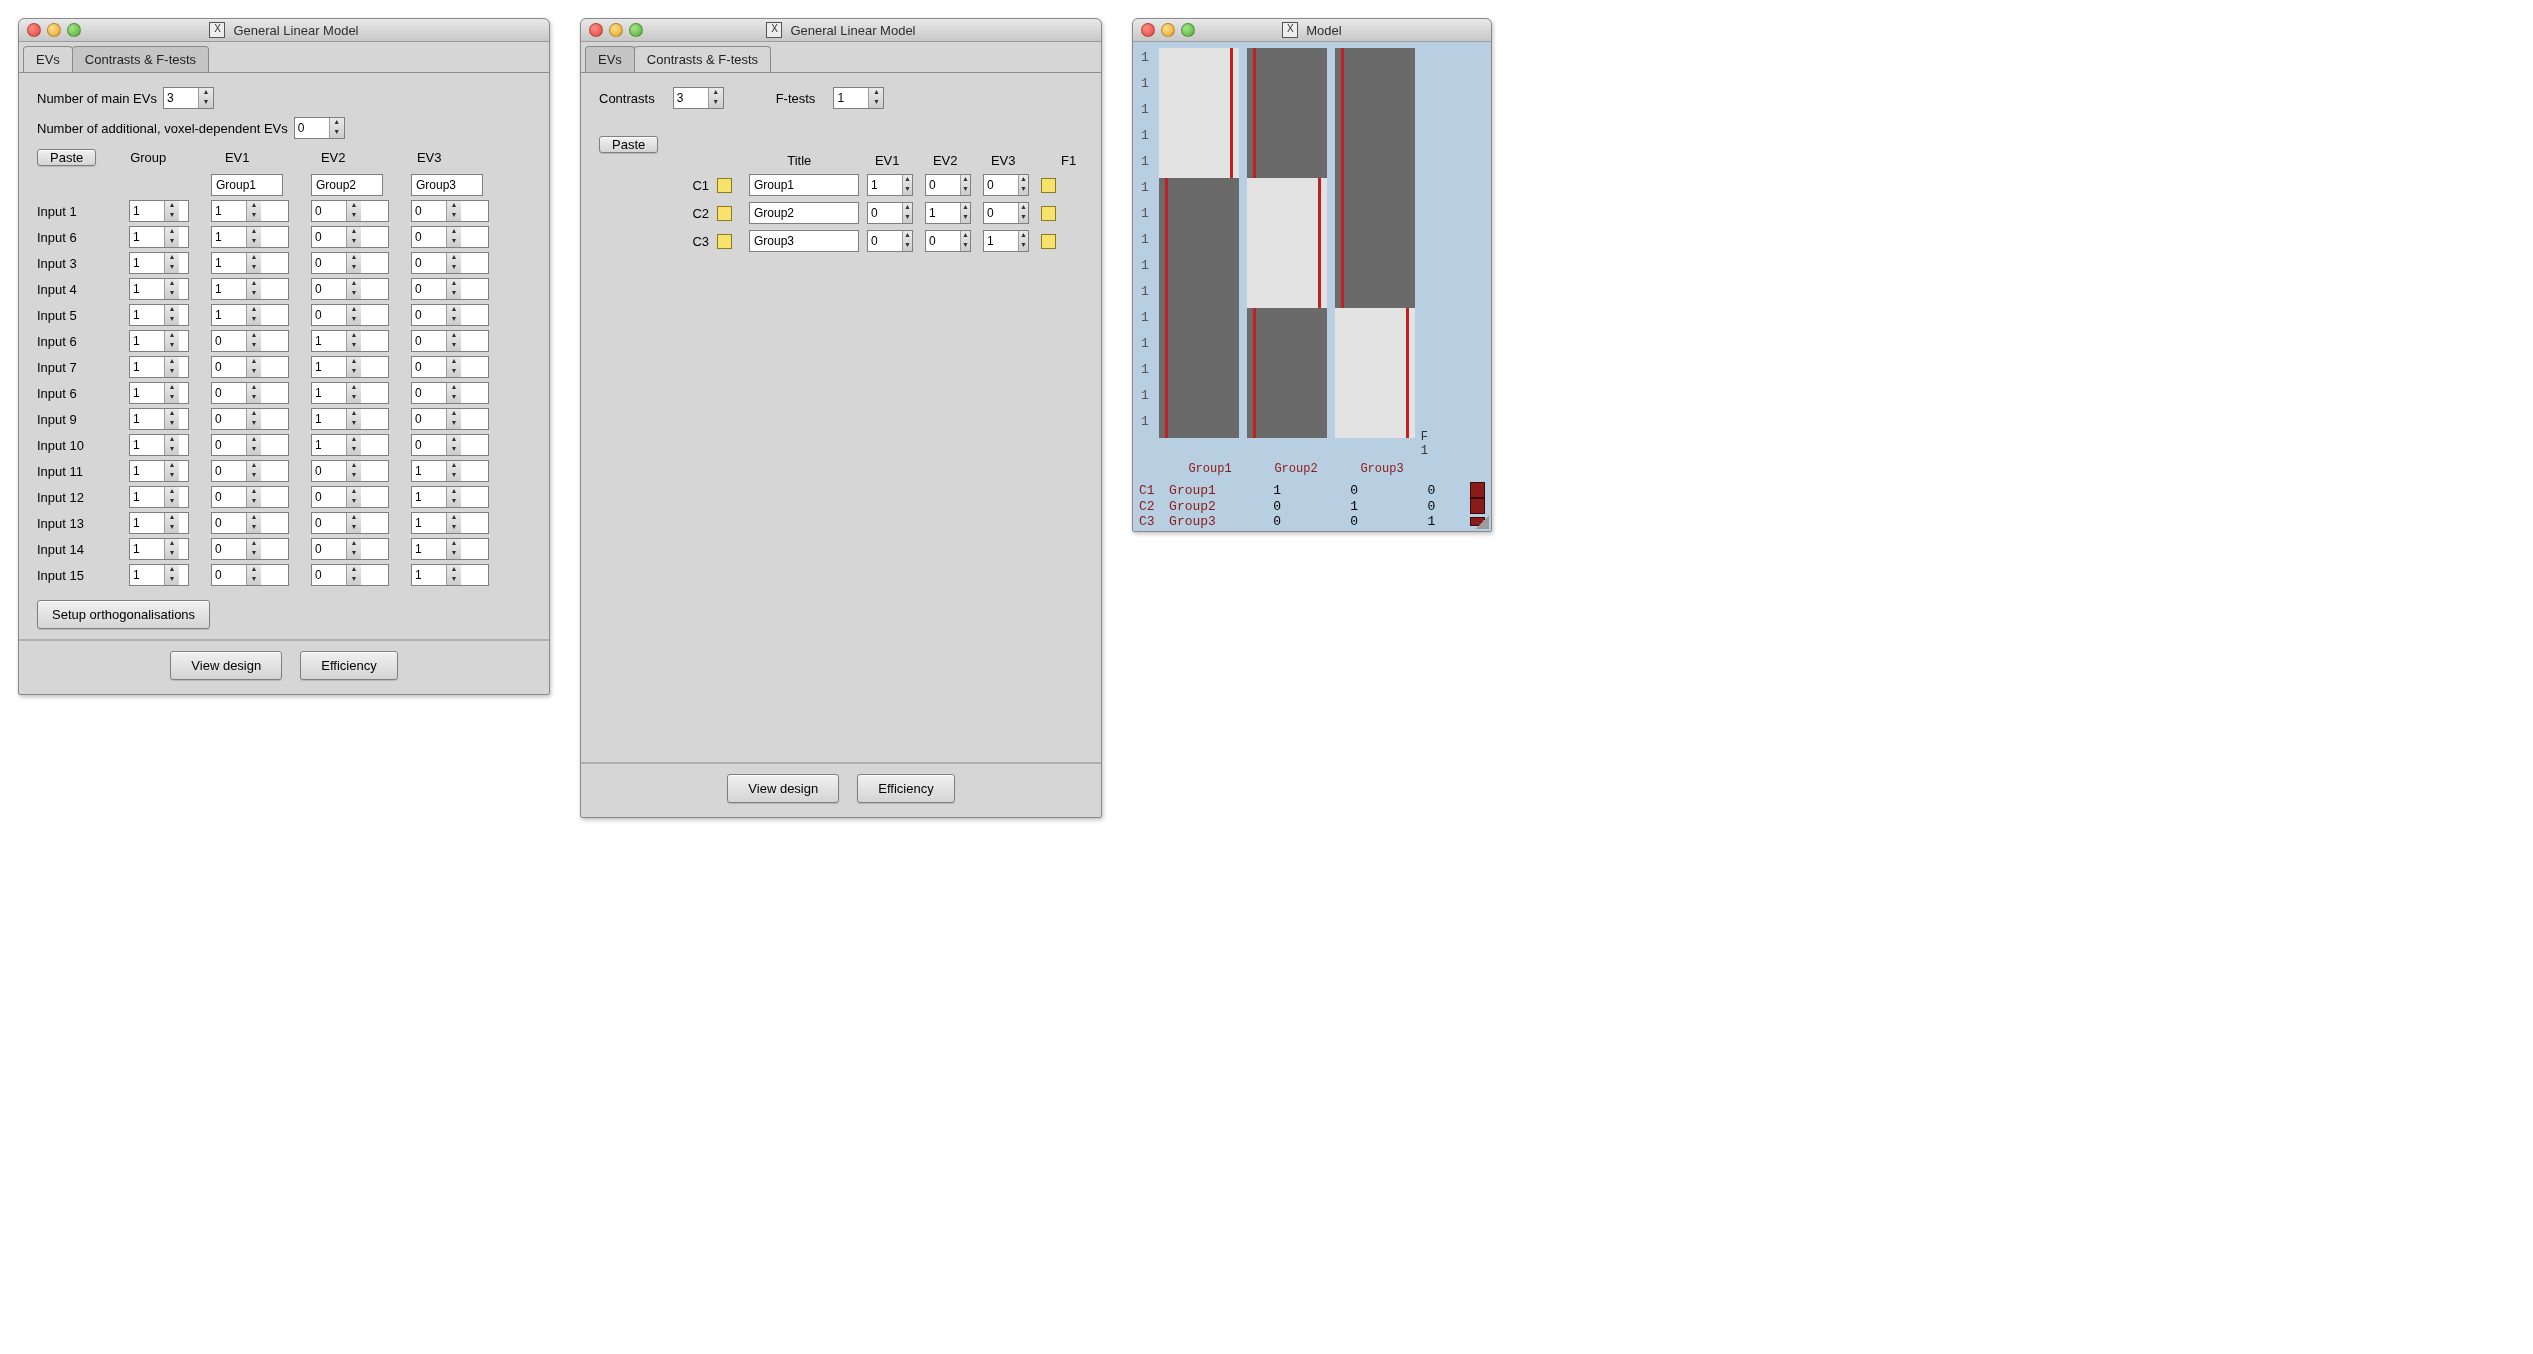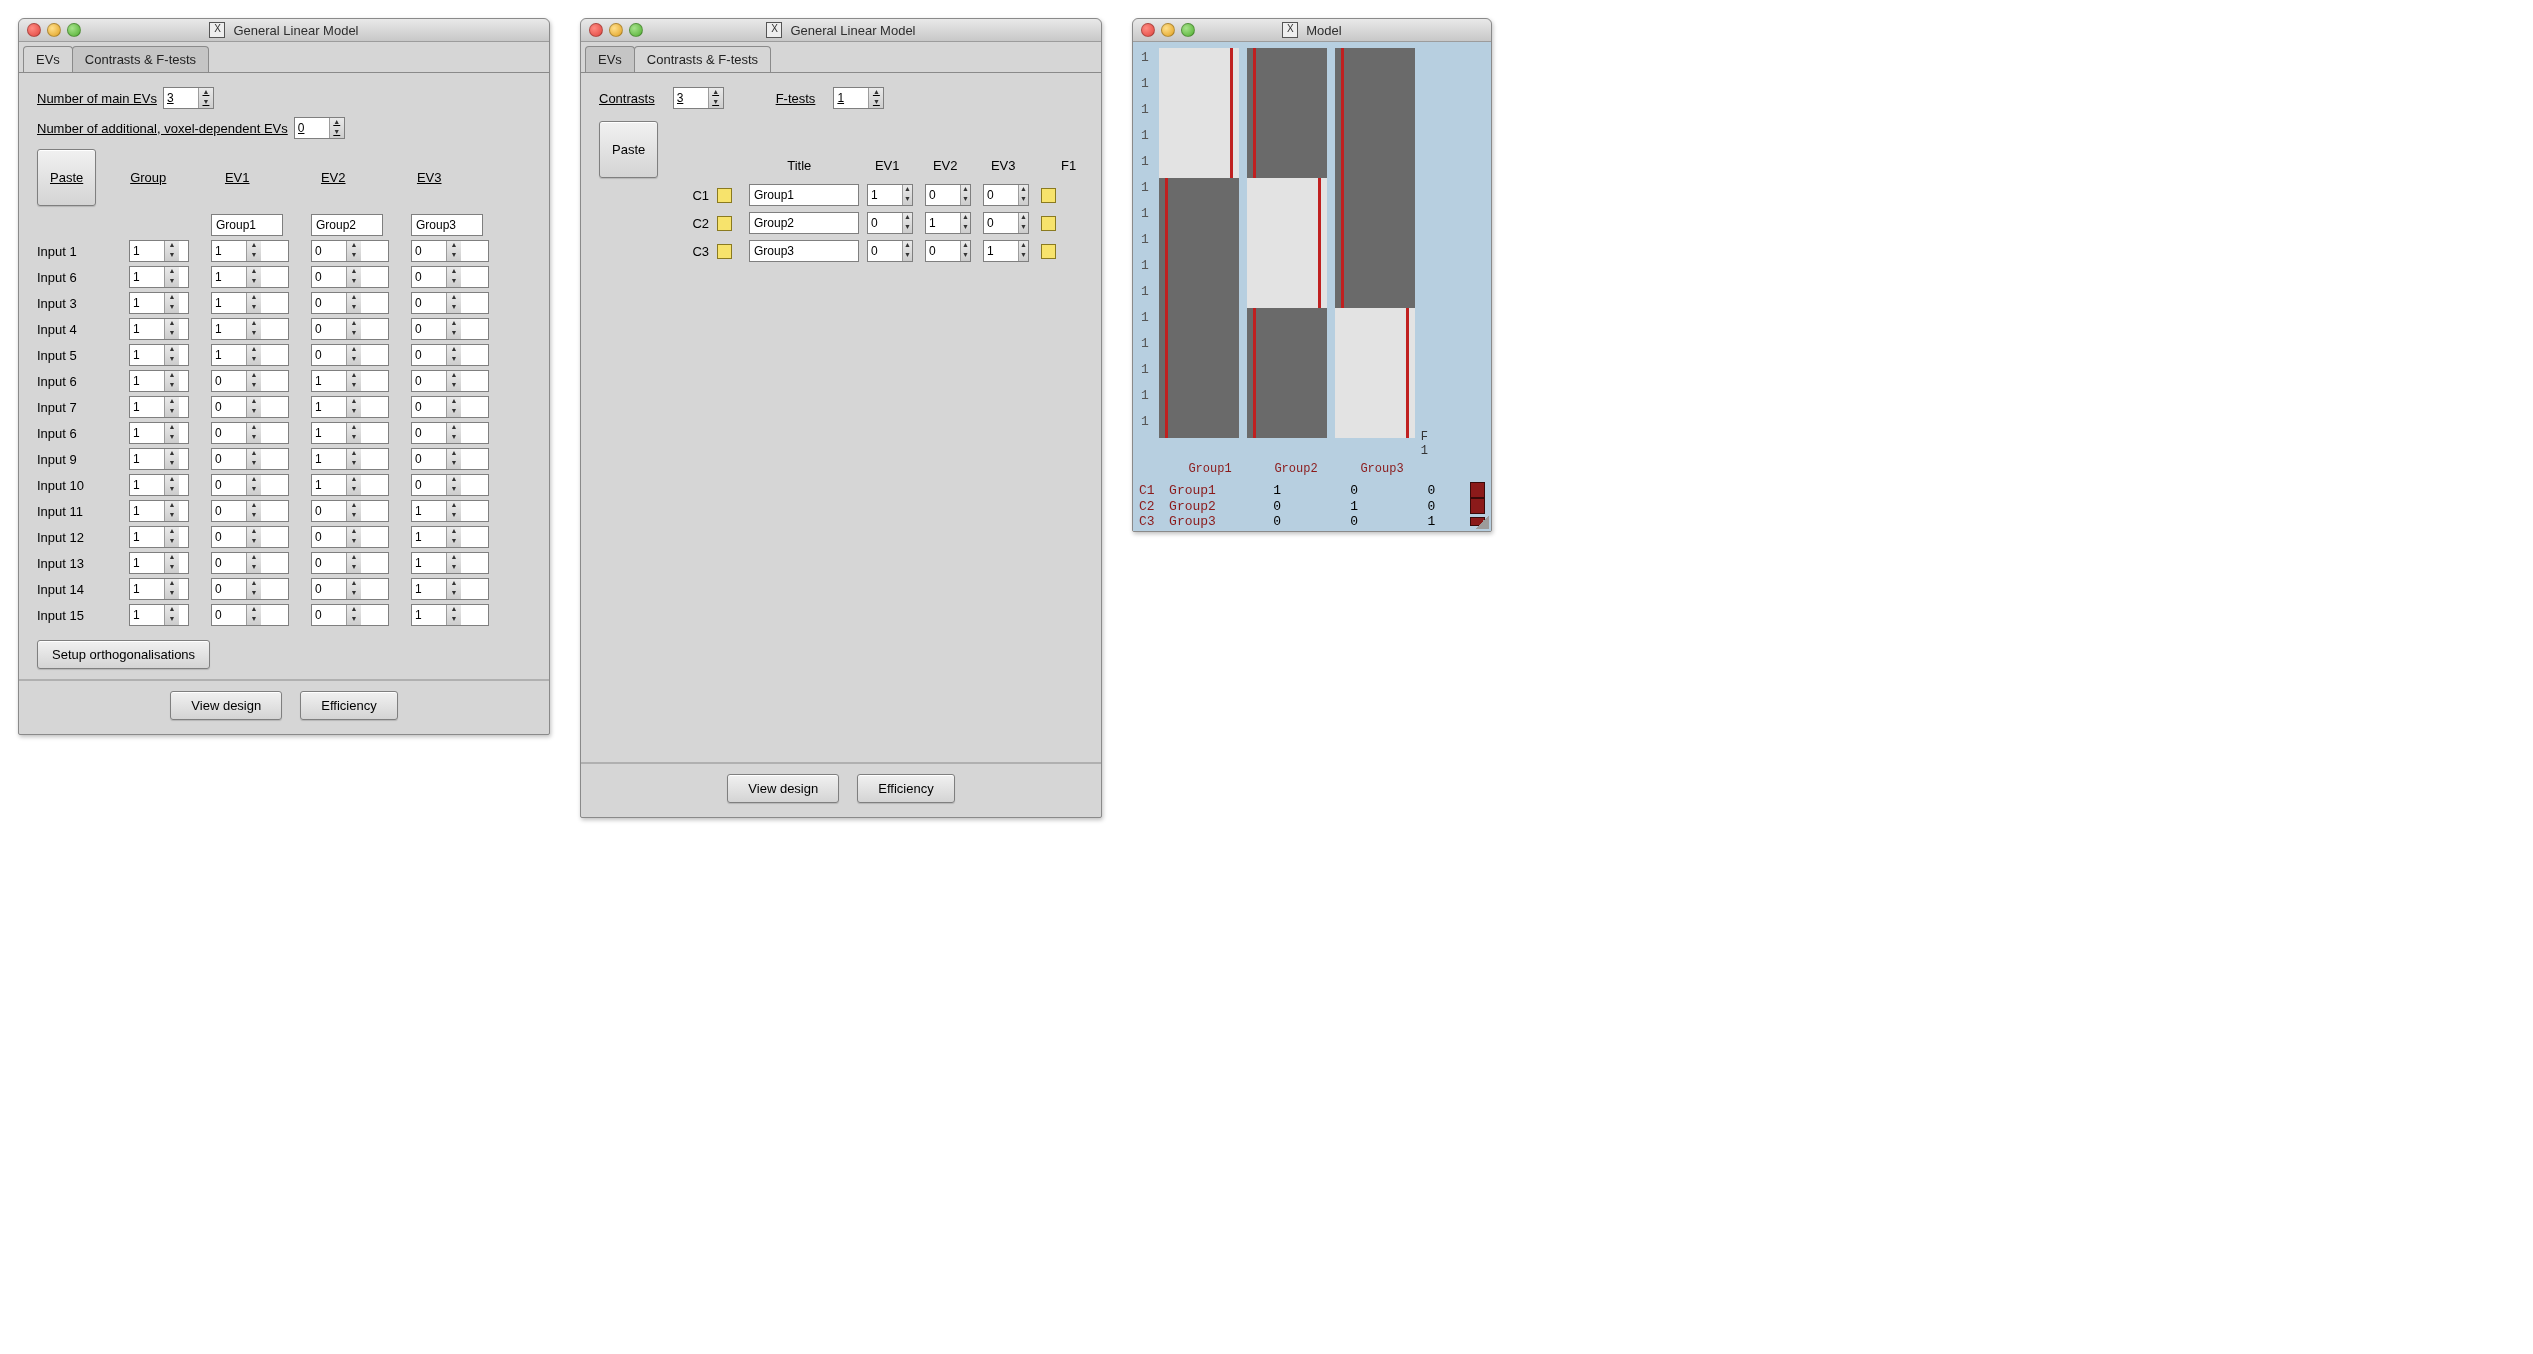--- a/index.html
+++ b/index.html
@@ -68,26 +68,26 @@
     background: #d6d6d6;
     position: relative;
     z-index: 2;
   }
   .tab.inactive { background:#c5c5c5; }
   .panel {
     border-top: 1px solid #8a8a8a;
     padding: 14px 18px 10px 18px;
     flex: 1;
   }
-  .row { display:flex; align-items:center; margin-bottom:8px; gap:6px;text-decoration:underline; }
+  .row { display:flex; align-items:center; margin-bottom:8px; gap:6px; }
   .btn {
     background: linear-gradient(#f1f1f1,#d4d4d4);
     border:1px solid #7f7f7f;
     border-radius:3px;
-    padding:20px 12px;
+    padding:0 12px;
     font-size:13px;
     box-shadow: inset 0 1px 0 #fff, 0 1px 1px rgba(0,0,0,0.15);
     cursor: default;
   }
   .spin {
     display:inline-flex; align-items:stretch;
     border:1px solid #7f7f7f; background:#fff; height:20px;
   }
   .spin input {
     border:0; width:28px; padding:0 3px; font-size:12px; background:#fff;

